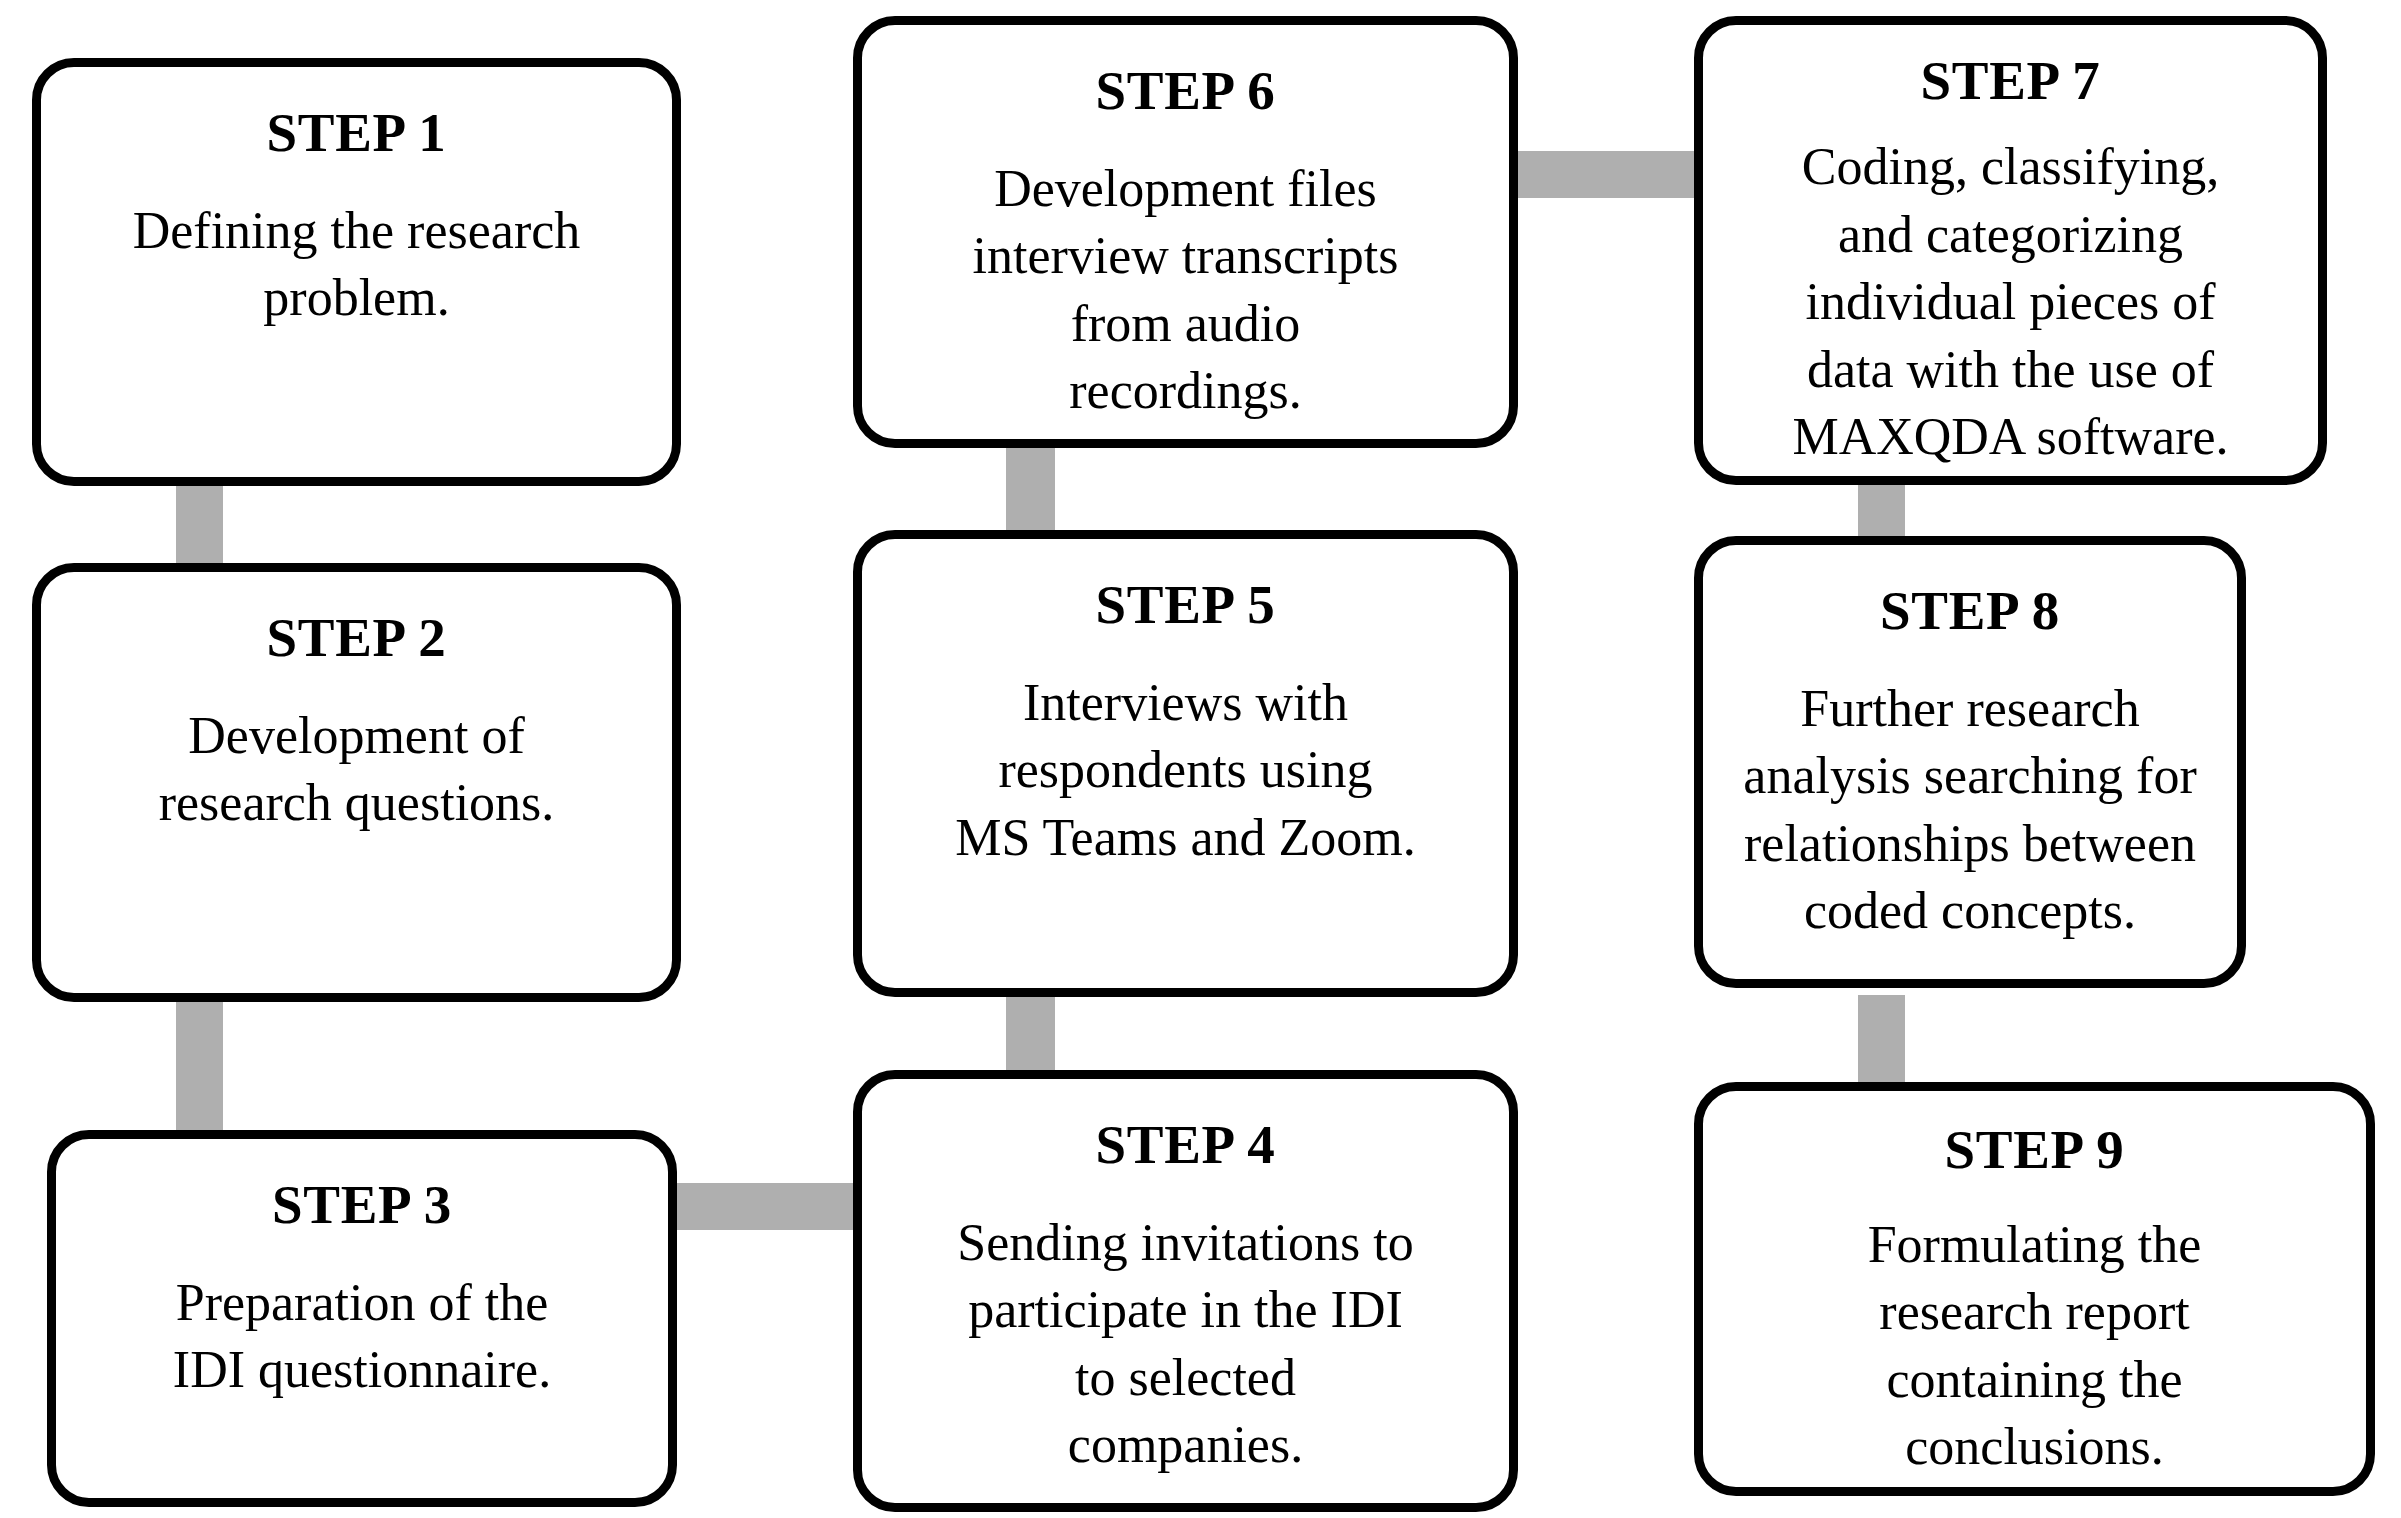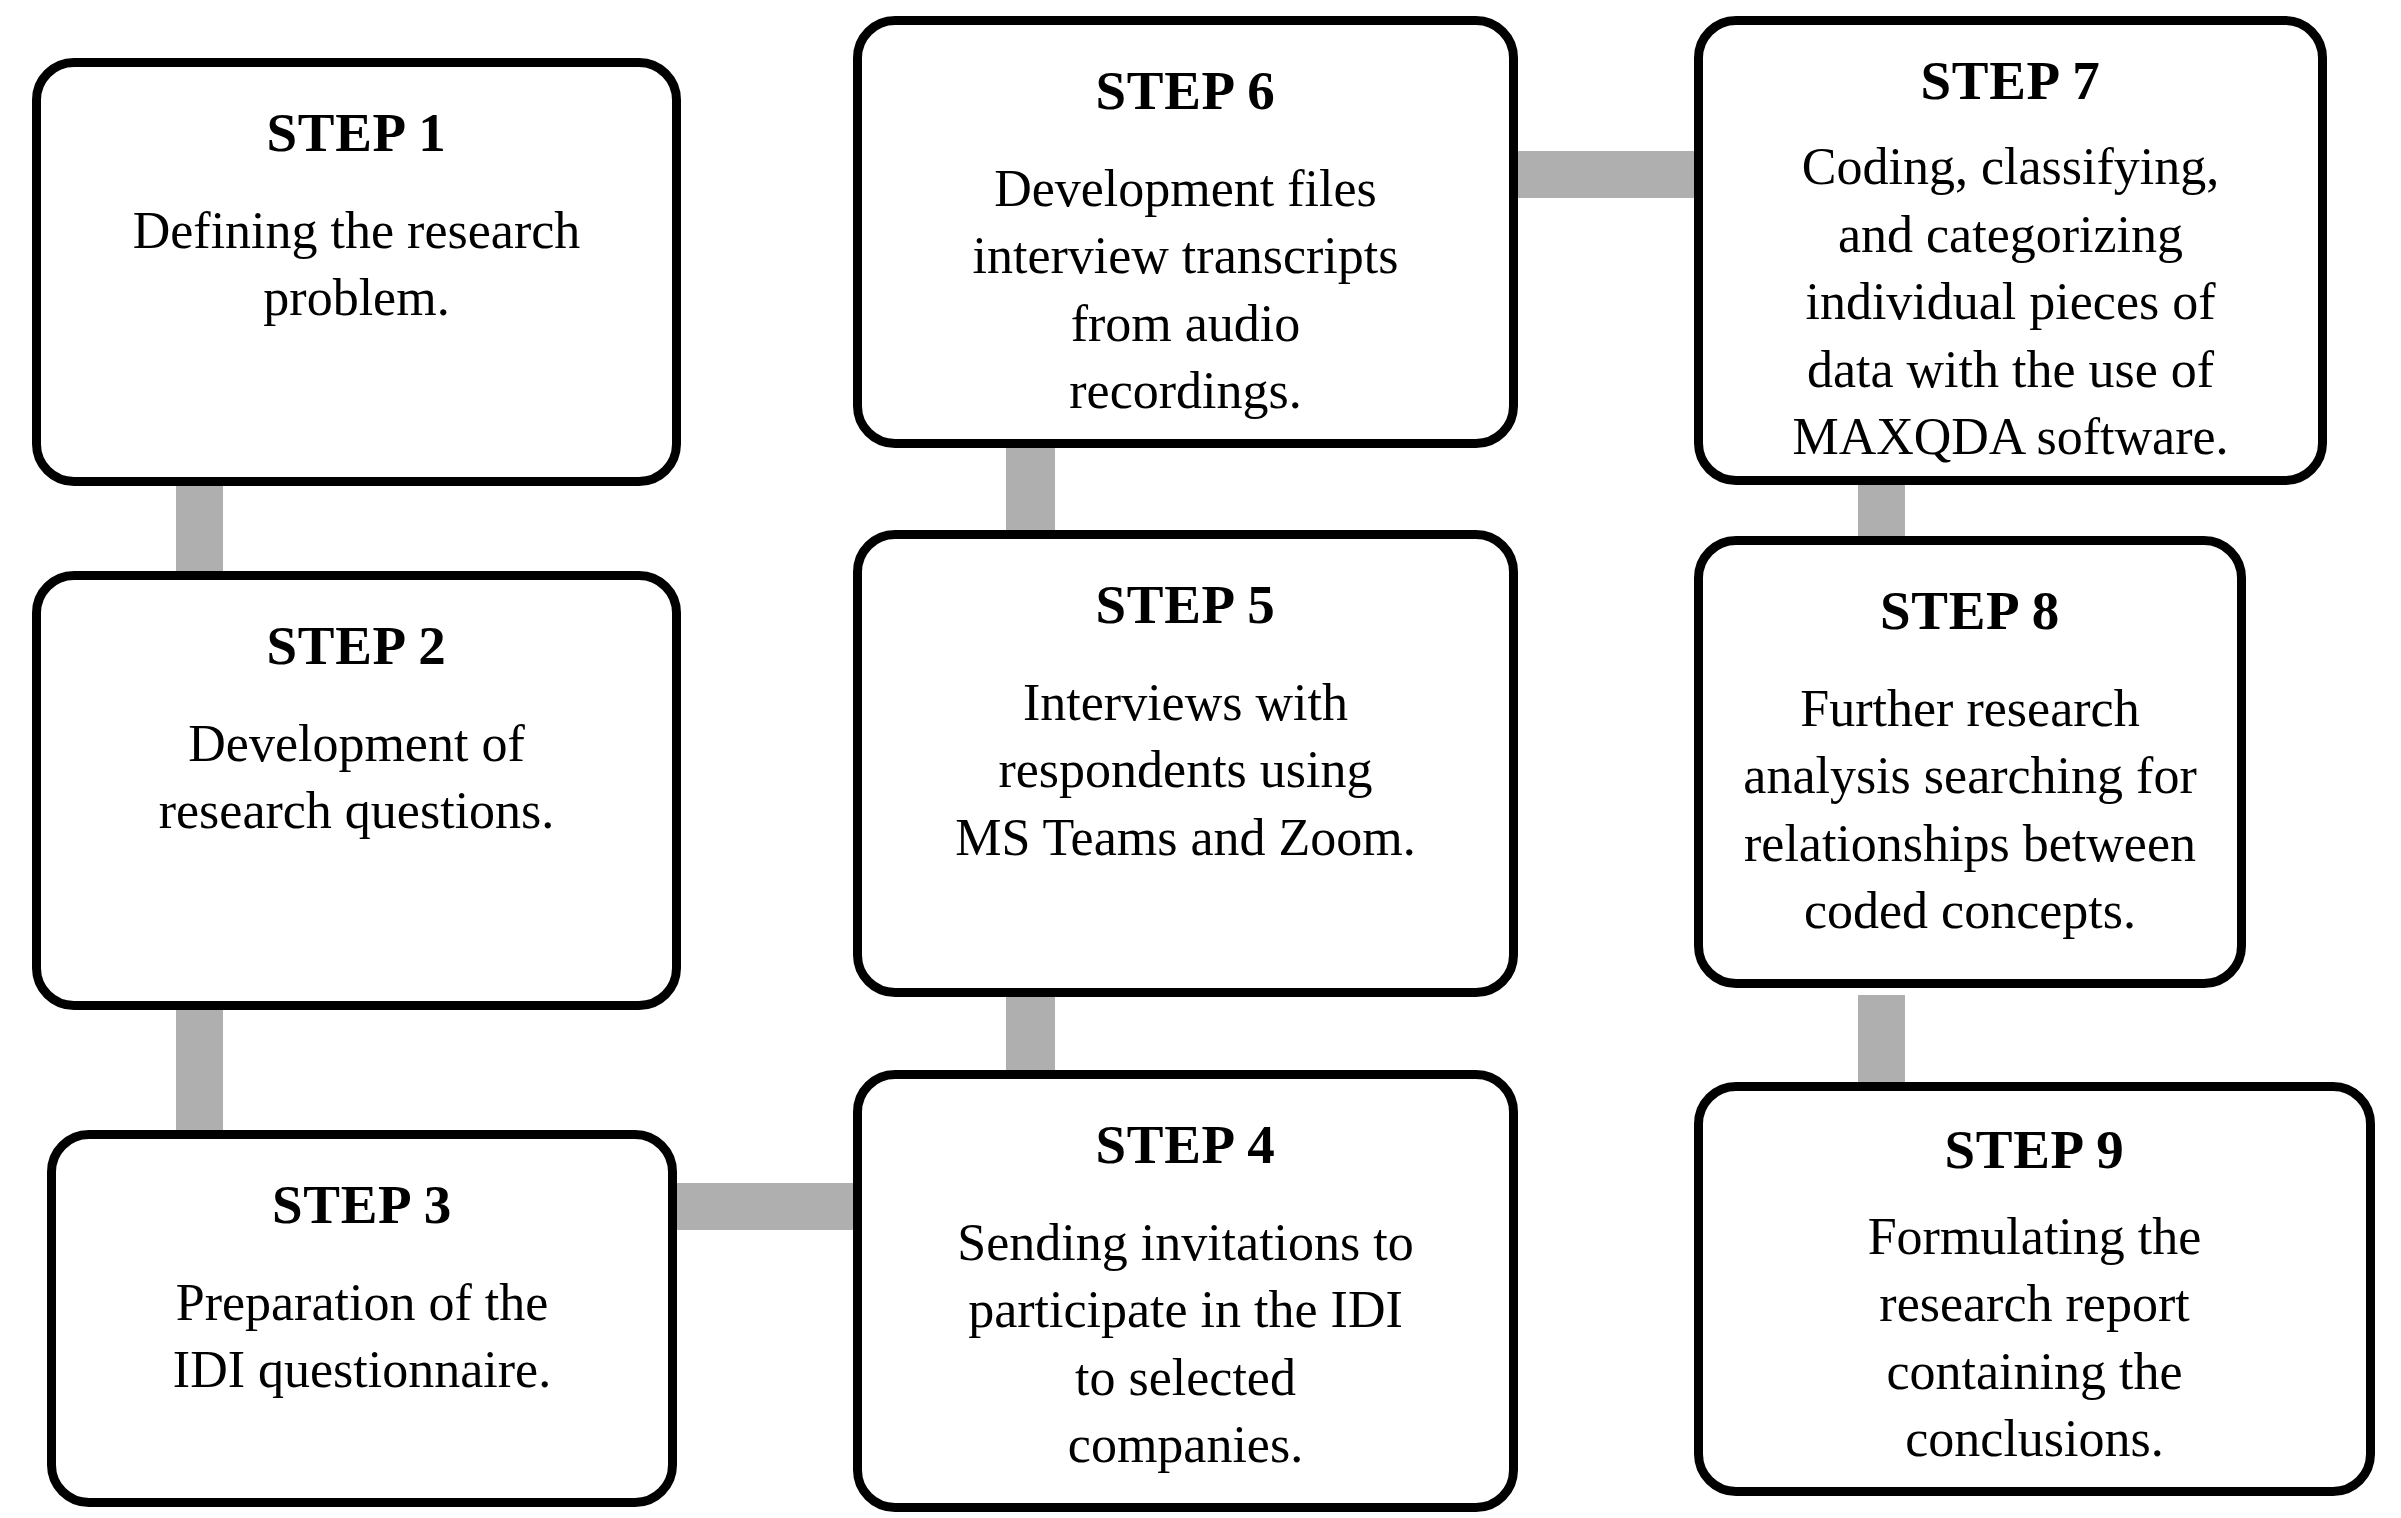--- a/index.html
+++ b/index.html
@@ -61,21 +61,21 @@
   <div class="connector" style="left:1509px; top:151px; width:193px; height:47px;"></div>
   <div class="connector" style="left:1858px; top:476px; width:47px; height:85px;"></div>
   <div class="connector" style="left:1858px; top:995px; width:47px; height:97px;"></div>
 
   <div class="step-box" style="left:32px; top:58px; width:649px; height:428px;">
     <div class="step-title">STEP 1</div>
     <div class="step-desc">Defining the research
 problem.</div>
   </div>
 
-  <div class="step-box" style="left:32px; top:563px; width:649px; height:439px;margin-top:8px;">
+  <div class="step-box" style="left:32px; top:563px; width:649px; height:439px;">
     <div class="step-title">STEP 2</div>
     <div class="step-desc">Development of
 research questions.</div>
   </div>
 
   <div class="step-box" style="left:40px; top:1130px; width:630px; height:377px;margin-left:7px;">
     <div class="step-title">STEP 3</div>
     <div class="step-desc">Preparation of the
 IDI questionnaire.</div>
   </div>
@@ -113,21 +113,21 @@
   </div>
 
   <div class="step-box" style="left:1694px; top:536px; width:552px; height:452px;">
     <div class="step-title">STEP 8</div>
     <div class="step-desc">Further research
 analysis searching for
 relationships between
 coded concepts.</div>
   </div>
 
-  <div class="step-box" style="left:1694px; top:1082px; width:681px; height:414px; padding-top:29px;">
+  <div class="step-box" style="left:1694px; top:1082px; width:681px; height:414px; padding-top:29px;gap:8px;">
     <div class="step-title">STEP 9</div>
     <div class="step-desc" style="margin-top:22px;">Formulating the
 research report
 containing the
 conclusions.</div>
   </div>
 
 </div>
 
 

